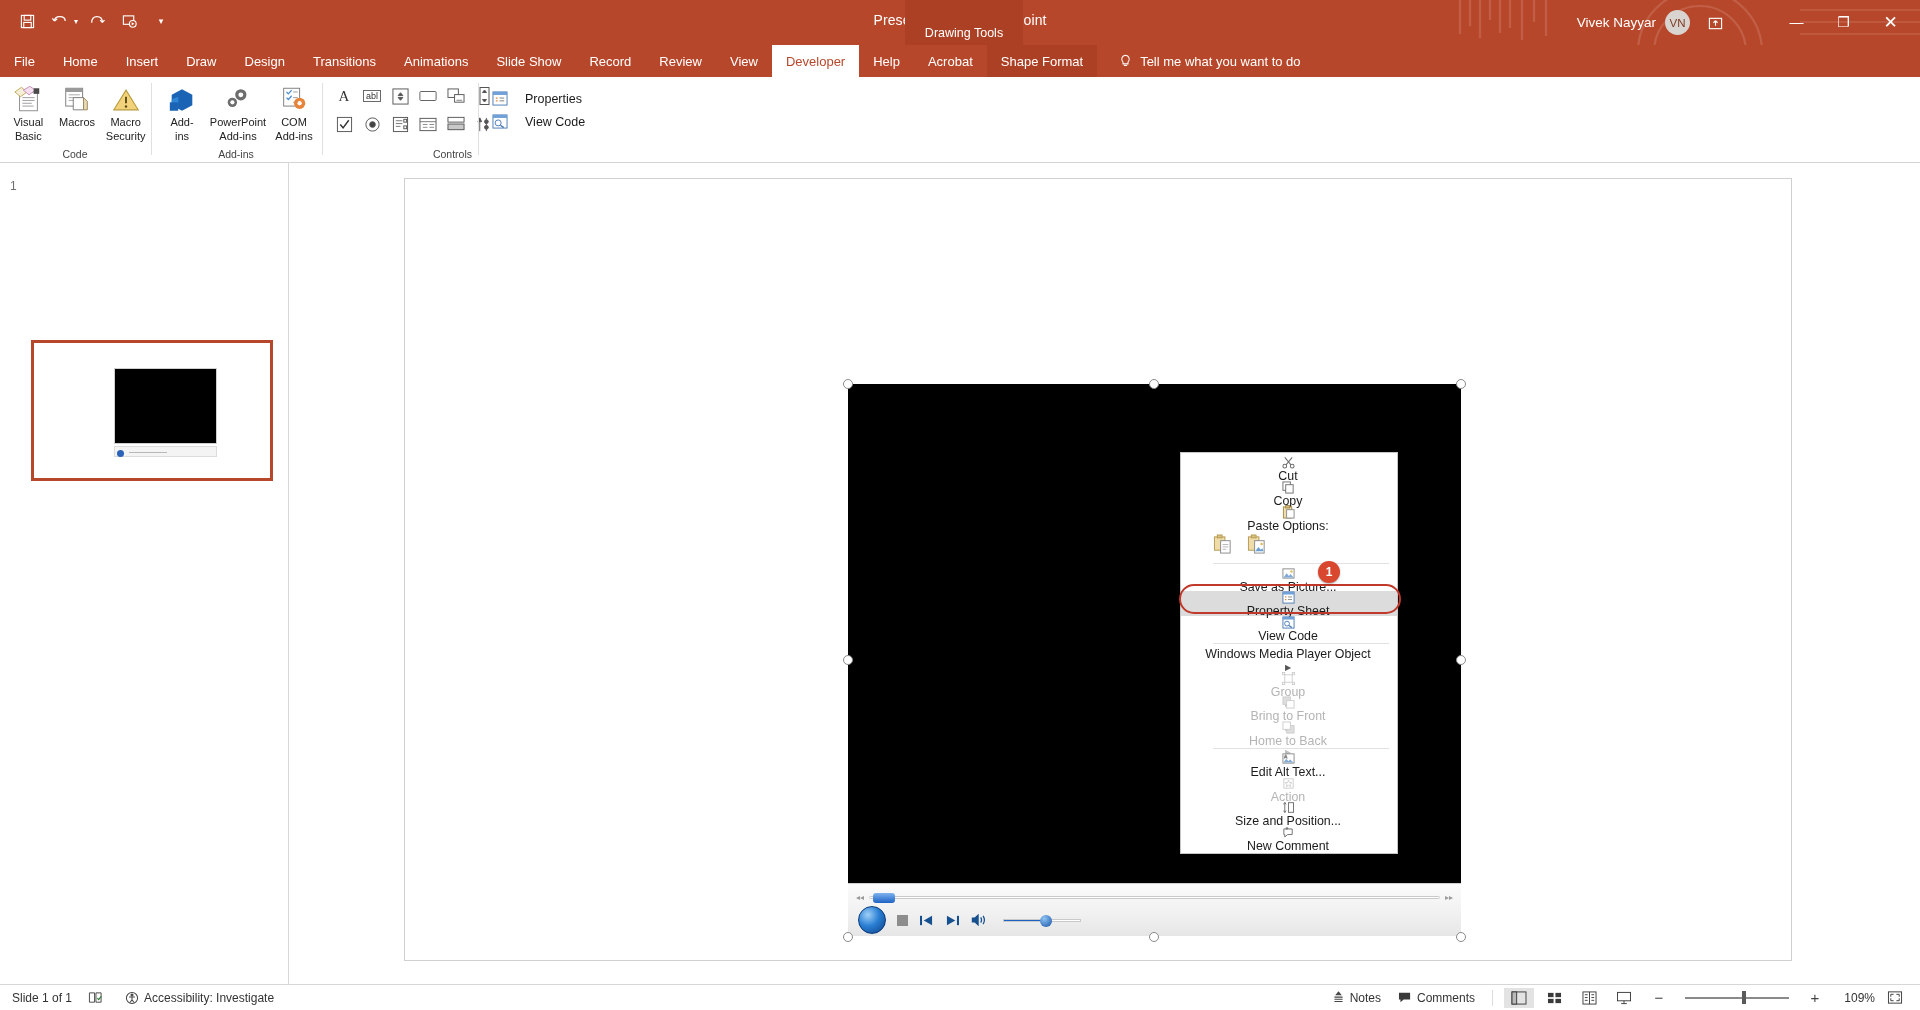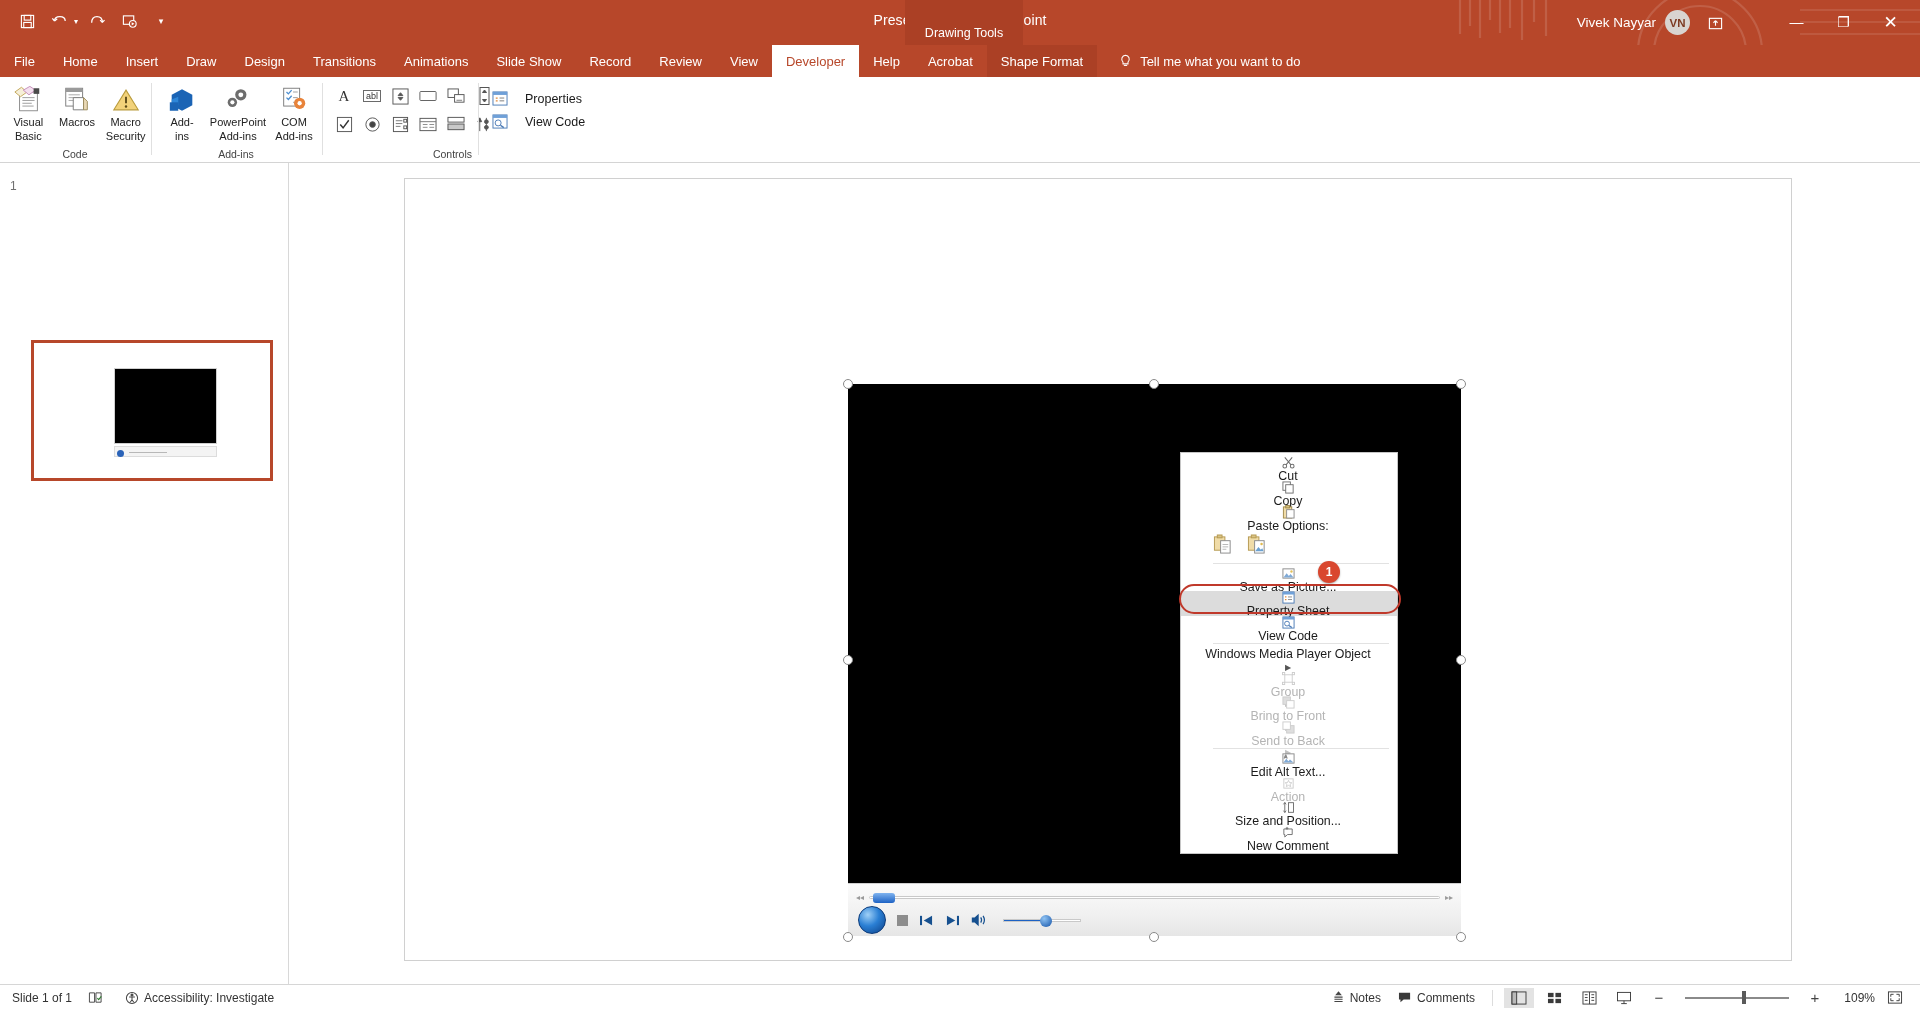--- a/index.html
+++ b/index.html
@@ -33,21 +33,21 @@
     position:absolute; left:905px; top:0; width:118px; height:45px;
     background:#ab4025; color:#fff; font-size:12.5px;
     display:flex; align-items:flex-end; justify-content:center; padding-bottom:5px;
   }
   .userblock{
     position:absolute; right:230px; top:10px; display:flex; align-items:center; gap:9px;
   }
   .username{ color:#fff; font-size:13.5px; }
   .avatar{
     width:25px; height:25px; border-radius:50%; background:#d9d4d0; color:#7d3a22;
-    font-size:11.5px; display:flex; align-items:center; justify-content:center; font-weight:700;
+    font-size:11.5px; display:flex; align-items:center; justify-content:center; font-weight:400;
   }
   .wincontrols{
     position:absolute; right:6px; top:6px; display:flex; align-items:center;
   }
   .wc{
     width:47px; height:32px; display:flex; align-items:center; justify-content:center;
     color:#fff; font-size:14px;
   }
   .wc.close{ font-size:17px; }
   .ribbon-display{
@@ -737,21 +737,21 @@
       <span class="arrow">▶</span>
     </div>
 
     <div class="mi disabled">
       <span class="mico">
         <svg width="13" height="13" viewBox="0 0 14 14" fill="none" stroke="#cdcdcd">
             <rect x="5" y="5" width="8" height="8" fill="#dedede"></rect>
             <rect x="1" y="1" width="8" height="8" fill="#fff"></rect>
           </svg>
       </span>
-      <span class="mtxt">Send to Back</span>
+      <span class="mtxt">Home to Back</span>
       <span class="arrow">▶</span>
     </div>
 
     <div class="mi-sep"></div>
 
     <div class="mi">
       <span class="mico">
         <svg width="13" height="13" viewBox="0 0 14 14" fill="none" stroke="#8a8a8a">
           <rect x="1" y="2" width="12" height="10" fill="#fff"></rect>
           <path d="M1.6 11.2 L4.6 7.4 L6.8 10 L8.6 8 L12.4 11.2 Z" fill="#7fa9d6" stroke="none"></path>

